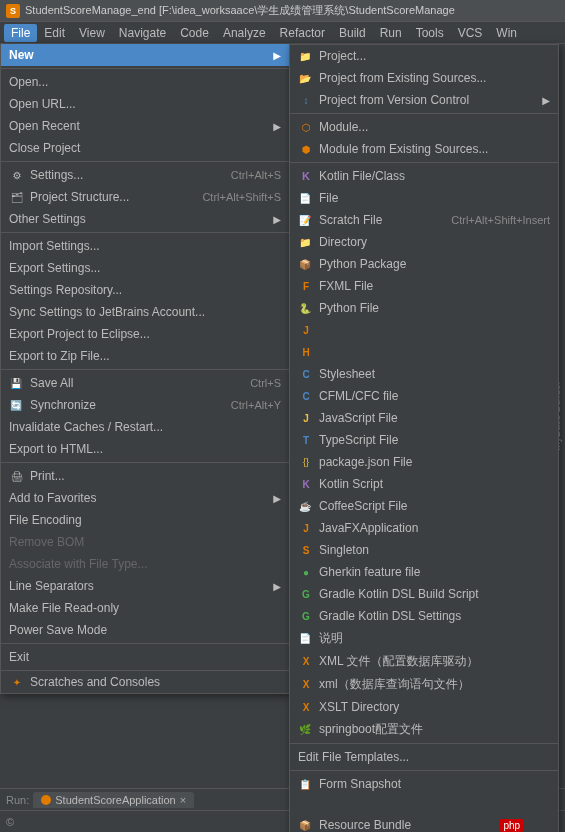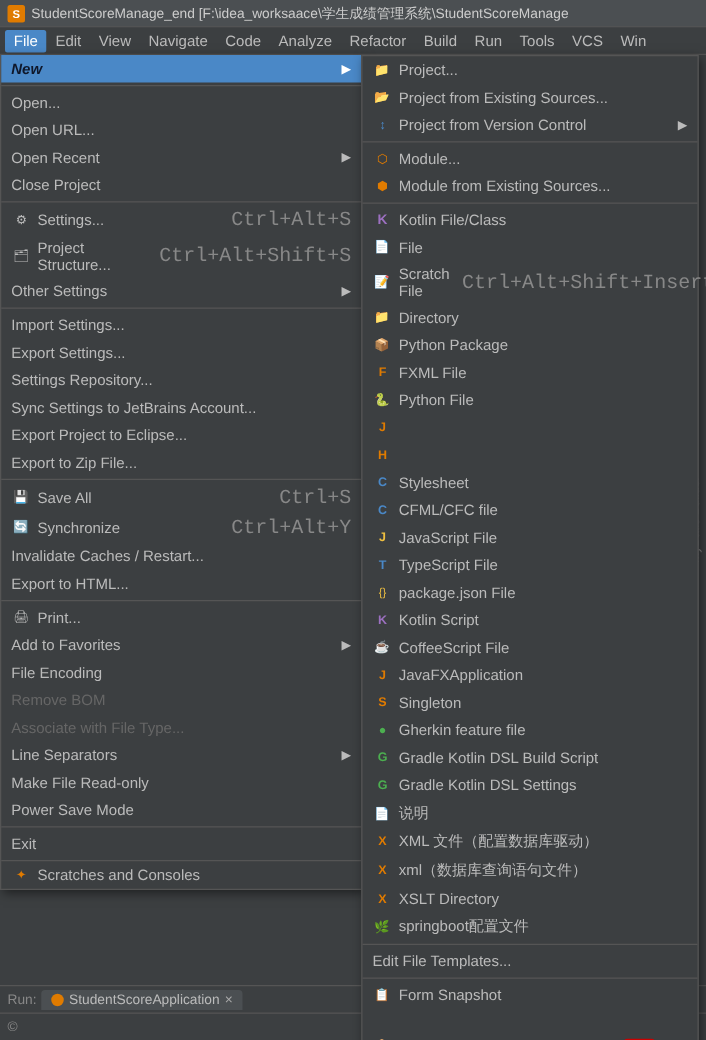--- a/index.html
+++ b/index.html
@@ -113,24 +113,23 @@
       padding: 0;
       min-height: 1px;
       cursor: default;
     }
 
     .menu-label {
       flex: 1;
       font-size: 12px;
     }
     .menu-shortcut {
-      font-size: 16px;
+      font-size: 11px;
       color: #888;
       margin-left: 10px;
-      font-family: Liberation Mono, monospace;
     }
     .menu-arrow {
       font-size: 10px;
       margin-left: 4px;
     }
 
     .row-icon {
       width: 16px;
       height: 16px;
       margin-right: 5px;
@@ -145,22 +144,21 @@
     .icon-orange { color: #e07b00; }
     .icon-blue { color: #4a88c7; }
     .icon-green { color: #4caf50; }
     .icon-yellow { color: #f0c040; }
     .icon-purple { color: #9c70c0; }
     .icon-gray { color: #888; }
 
     
     .section-label {
       font-weight: bold;
-      color: #0f172a;
-      font-style: italic;
+      color: #ffffff;
     }
 
     
     .status-bar {
       position: absolute;
       bottom: 0;
       left: 0;
       right: 0;
       height: 22px;
       background: #3c3f41;

